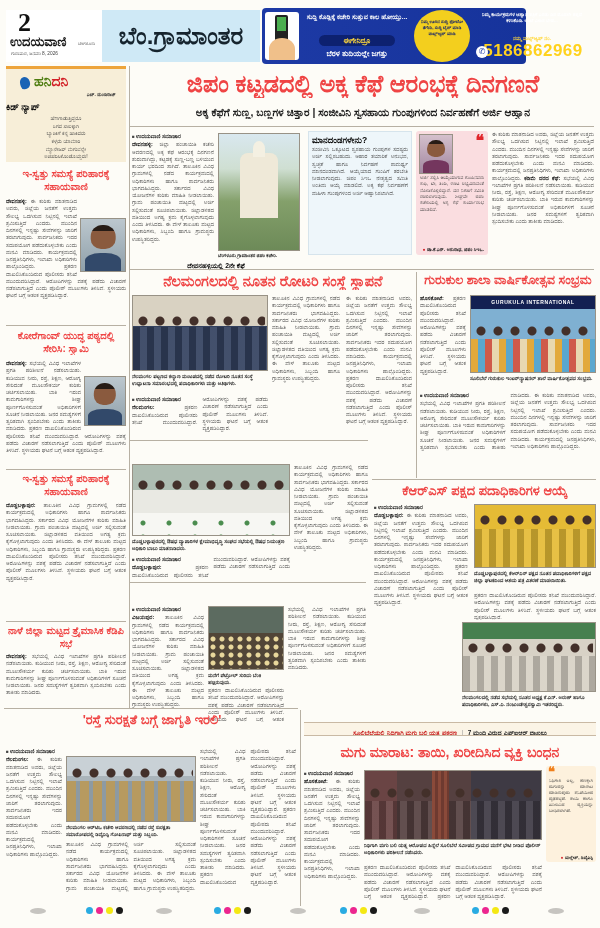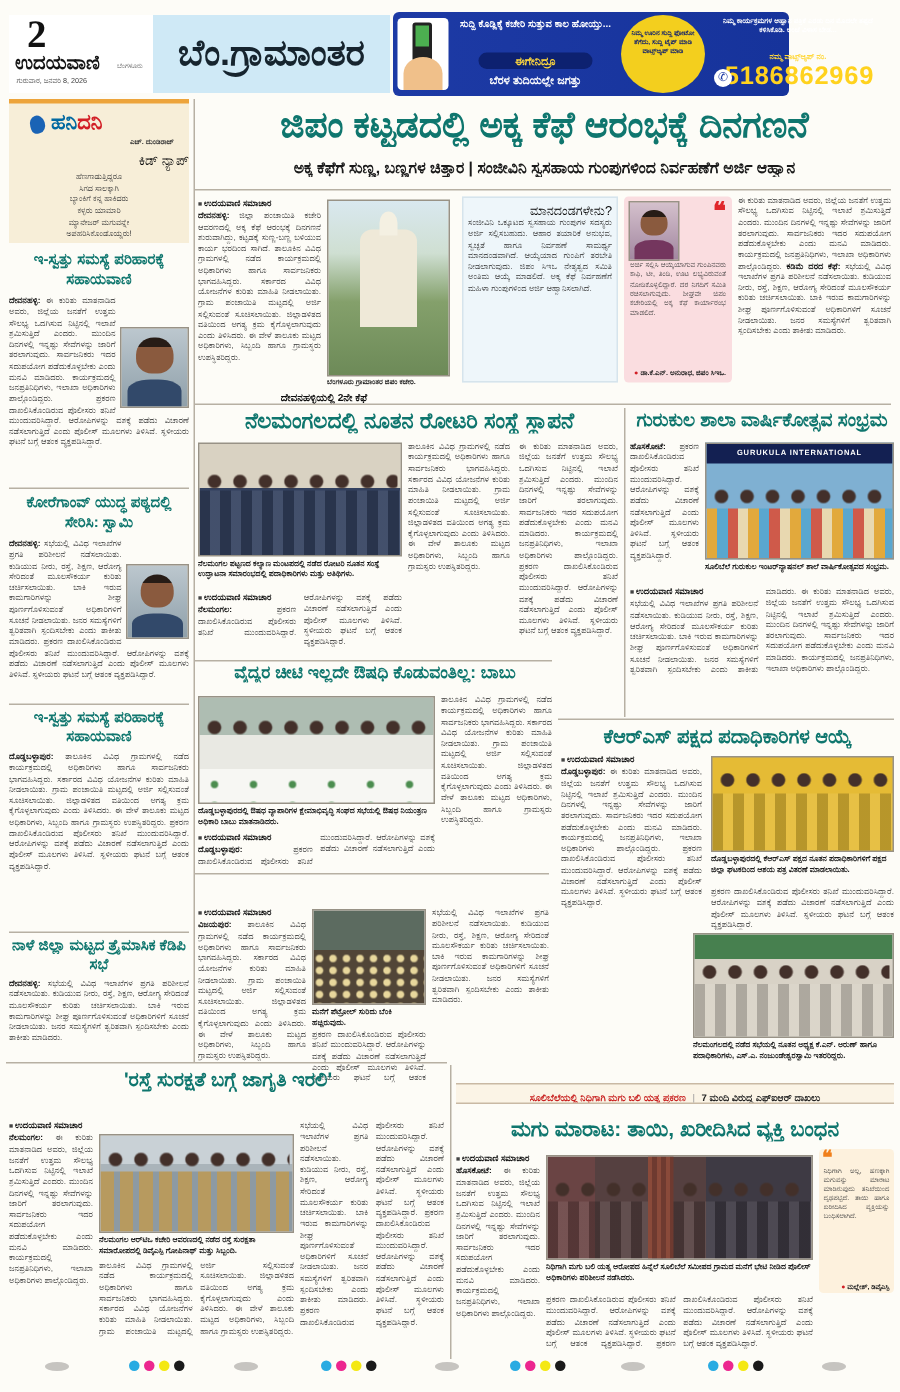--- a/index.html
+++ b/index.html
@@ -5,40 +5,40 @@
   html,body{margin:0;padding:0;background:#e8e6e0}
   .page{position:relative;width:600px;height:928px;background:#fdfcf7;margin:0 auto;
         font-family:"Liberation Sans",sans-serif;overflow:hidden;color:#222}
   .abs{position:absolute;box-sizing:border-box}
   .tiny{font-size:5.5px;line-height:1.32;color:#3d3d3d;text-align:justify;overflow:hidden}
   .cols2{column-count:2;column-gap:5px}
   .cap{font-size:5.2px;font-weight:bold;color:#1c1c1c;line-height:1.3;overflow:hidden}
   .credit{font-size:5.6px;font-weight:bold;color:#111;margin-bottom:1px}
   .credit::before{content:"■ ";font-size:4.6px;color:#444}
   .dl{font-weight:bold;color:#111}
-  .hl{font-weight:bold;color:#0f766e;text-align:center;overflow:hidden}
+  .hl{font-weight:bold;color:#ef4444;text-align:center;overflow:hidden}
   .hl1{white-space:nowrap}
   .rule{position:absolute;background:#b7b0a3}
   .photo{position:absolute;overflow:hidden;border:1px solid #989286;box-sizing:border-box}
   .heads{position:absolute;height:12px;left:2px;right:2px;
          background-image:radial-gradient(circle 4px at 8px 6px,#43302a 4px,rgba(0,0,0,0) 5px);
          background-size:17px 12px;background-repeat:repeat-x}
   .stripes{position:absolute;left:0;right:0;bottom:0;
          background:repeating-linear-gradient(90deg,rgba(0,0,0,.20) 0 7px,rgba(255,255,255,.08) 7px 14px)}
   .portrait{position:absolute;overflow:hidden;border:1px solid #989286;background:linear-gradient(#bcc7ce,#8fa0aa)}
   .portrait::before{content:"";position:absolute;left:50%;top:12%;width:56%;height:46%;transform:translateX(-50%);
          background:linear-gradient(#271c16 0 26%,#8a5a3e 26%);border-radius:48% 48% 42% 42%}
   .portrait::after{content:"";position:absolute;left:8%;right:8%;bottom:0;height:34%;
          background:#32496a;border-radius:42% 42% 0 0}
   .portrait.w{background:linear-gradient(#d4c0cc,#a287a0)}
   .portrait.w::after{background:#74365e}
   .qmark{position:absolute;font-family:"Liberation Serif",serif;font-weight:bold}
   .regdot{position:absolute;width:7px;height:7px;border-radius:50%}
   .regbar{position:absolute;width:16px;height:6px;border-radius:50%;background:#c6c4c0}
-  .boxhead{font-weight:normal;color:#0b0b0b;text-align:right}
+  .boxhead{font-weight:bold;color:#0b0b0b;text-align:left}
 </style>
 </head>
 <body>
 
 <div class="page">
 
   <div class="abs" style="left:6px;top:10px;width:96px;height:52px;background:#fff">
     <div class="abs" style="left:12px;top:-2px;font-size:26px;font-weight:bold;font-family:'Liberation Serif',serif;color:#111">2</div>
     <div class="abs" style="left:4px;top:24px;font-size:13px;font-weight:bold;color:#151515;white-space:nowrap">ಉದಯವಾಣಿ</div>
     <div class="abs" style="left:72px;top:31px;font-size:4.6px;color:#555;white-space:nowrap">ಬೆಂಗಳೂರು</div>
@@ -62,21 +62,21 @@
                 font-size:4.5px;font-weight:bold;text-align:center;padding:9px 4px;box-sizing:border-box;line-height:1.35;overflow:hidden">ನಿಮ್ಮ ಊರಿನ ಸುದ್ದಿ ಫೋಟೋ ತೆಗೆದು, ಸುದ್ದಿ ಟೈಪ್ ಮಾಡಿ ವಾಟ್ಸ್‌ಆ್ಯಪ್ ಮಾಡಿ</div>
     <div class="abs" style="left:212px;top:4px;width:116px;font-size:4.8px;font-weight:bold;color:#fff;text-align:center;line-height:1.3">ನಿಮ್ಮ ಕಾರ್ಯಕ್ರಮಗಳ ಆಹ್ವಾನ ಪತ್ರಿಕೆ ಎರಡು ದಿನ ಮೊದಲೇ ತಪ್ಪದೆ ಕಳಿಸಿಕೊಡಿ. ಅಂಚೆ ವಿಳಾಸ ಬೇಡ...</div>
     <div class="abs" style="left:212px;top:27px;width:116px;font-size:5.2px;font-weight:bold;color:#ffd83d;text-align:center;white-space:nowrap">ನಮ್ಮ ವಾಟ್ಸ್‌ಆ್ಯಪ್ ನಂ.</div>
     <div class="abs" style="left:212px;top:33px;width:118px;font-size:17px;font-weight:bold;color:#ffd21e;text-align:center;white-space:nowrap;letter-spacing:.5px">5186862969</div>
     <div class="abs" style="left:214px;top:38px;width:12px;height:12px;border-radius:50%;background:#fff;color:#1d3aa5;font-size:8px;text-align:center;line-height:12px">✆</div>
   </div>
 
   <div class="abs" style="left:6px;top:66px;width:120px;height:96px;background:#f7eed8;border-top:3px solid #eda43b">
     <div class="abs" style="left:14px;top:8px;width:10px;height:12px;background:#1a63b5;border-radius:50% 50% 50% 4px;transform:rotate(-18deg)"></div>
     <div class="abs" style="left:28px;top:4px;font-size:14px;font-weight:bold;white-space:nowrap">
-      <span style="color:#0369a1">ಹನಿ</span><span style="color:#d21f26">ದನಿ</span>
+      <span style="color:#4d7c0f">ಹನಿ</span><span style="color:#d21f26">ದನಿ</span>
     </div>
     <div class="abs" style="right:10px;top:23px;font-size:4.8px;font-weight:bold;color:#333">ಎಚ್. ದುಂಡಿರಾಜ್</div>
     <div class="abs boxhead" style="left:0;top:33px;width:120px;font-size:9px">ಕಿಡ್ ನ್ಯಾಪ್</div>
     <div class="abs" style="left:4px;top:46px;width:112px;text-align:center;font-size:5.3px;line-height:1.45;color:#3a3a3a">
       <div>ಹೆಣಗಾಡುತ್ತಿದ್ದರೂ</div>
       <div>ಸಿಗದ ಸಾಲಕ್ಕಾಗಿ</div>
       <div>ಬ್ಯಾಂಕಿಗೆ ಕನ್ನ ಹಾಕಿದರು</div>
       <div>ಕಳ್ಳರು ಯಾಮಾರಿ</div>
       <div>ಮ್ಯಾನೇಜರ್ ಮಗುವನ್ನೇ</div>
       <div>ಅಪಹರಿಸಿಕೊಂಡೊಯ್ದರು!</div>
@@ -188,21 +188,20 @@
     <div class="stripes" style="height:44%;background:repeating-linear-gradient(90deg,#e2a93c 0 7px,#5aa7cf 7px 14px,#cf5a4a 14px 21px,#e8d8b0 21px 28px)"></div>
   </div>
   <div class="abs cap" style="left:470px;top:375px;width:126px;height:13px">ಸೂಲಿಬೆಲೆ ಗುರುಕುಲ ಇಂಟರ್‌ನ್ಯಾಷನಲ್ ಶಾಲೆ ವಾರ್ಷಿಕೋತ್ಸವದ ಸಂಭ್ರಮ.</div>
   <div class="abs tiny cols2" style="left:420px;top:392px;width:176px;height:82px">
     <div class="credit">ಉದಯವಾಣಿ ಸಮಾಚಾರ</div>
     <span>ಸಭೆಯಲ್ಲಿ ವಿವಿಧ ಇಲಾಖೆಗಳ ಪ್ರಗತಿ ಪರಿಶೀಲನೆ ನಡೆಸಲಾಯಿತು. ಕುಡಿಯುವ ನೀರು, ರಸ್ತೆ, ಶಿಕ್ಷಣ, ಆರೋಗ್ಯ ಸೇರಿದಂತೆ ಮೂಲಸೌಕರ್ಯ ಕುರಿತು ಚರ್ಚಿಸಲಾಯಿತು. ಬಾಕಿ ಇರುವ ಕಾಮಗಾರಿಗಳನ್ನು ಶೀಘ್ರ ಪೂರ್ಣಗೊಳಿಸುವಂತೆ ಅಧಿಕಾರಿಗಳಿಗೆ ಸೂಚನೆ ನೀಡಲಾಯಿತು. ಜನರ ಸಮಸ್ಯೆಗಳಿಗೆ ತ್ವರಿತವಾಗಿ ಸ್ಪಂದಿಸಬೇಕು ಎಂದು ತಾಕೀತು ಮಾಡಿದರು.</span>
     <span>ಈ ಕುರಿತು ಮಾತನಾಡಿದ ಅವರು, ಜಿಲ್ಲೆಯ ಜನತೆಗೆ ಉತ್ತಮ ಸೌಲಭ್ಯ ಒದಗಿಸುವ ನಿಟ್ಟಿನಲ್ಲಿ ಇಲಾಖೆ ಶ್ರಮಿಸುತ್ತಿದೆ ಎಂದರು. ಮುಂದಿನ ದಿನಗಳಲ್ಲಿ ಇನ್ನಷ್ಟು ಸೇವೆಗಳನ್ನು ಜಾರಿಗೆ ತರಲಾಗುವುದು. ಸಾರ್ವಜನಿಕರು ಇದರ ಸದುಪಯೋಗ ಪಡೆದುಕೊಳ್ಳಬೇಕು ಎಂದು ಮನವಿ ಮಾಡಿದರು. ಕಾರ್ಯಕ್ರಮದಲ್ಲಿ ಜನಪ್ರತಿನಿಧಿಗಳು, ಇಲಾಖಾ ಅಧಿಕಾರಿಗಳು ಪಾಲ್ಗೊಂಡಿದ್ದರು.</span>
   </div>
 
   <div class="rule" style="left:130px;top:440px;width:238px;height:1px"></div>
-  <div class="abs hl hl1" style="left:132px;top:443px;width:236px;font-size:11.5px">ವೈದ್ಯರ ಚೀಟಿ ಇಲ್ಲದೇ ಔಷಧಿ ಕೊಡುವಂತಿಲ್ಲ: ಬಾಬು</div>
   <div class="photo" style="left:132px;top:464px;width:158px;height:72px;background:linear-gradient(#aebdb2 0 36%,#e9e9e3 36% 68%,#f7f7f3 68%)">
     <div class="heads" style="top:20%"></div>
     <div class="abs" style="left:0;right:0;bottom:0;height:26%;background-image:radial-gradient(circle 2px at 10px 6px,#4c8d4f 2px,transparent 3px);background-size:26px 14px"></div>
   </div>
   <div class="abs cap" style="left:132px;top:538px;width:158px;height:15px">ದೊಡ್ಡಬಳ್ಳಾಪುರದಲ್ಲಿ ಔಷಧ ವ್ಯಾಪಾರಿಗಳ ಕ್ಷೇಮಾಭಿವೃದ್ಧಿ ಸಂಘದ ಸಭೆಯಲ್ಲಿ ಔಷಧ ನಿಯಂತ್ರಣ ಅಧಿಕಾರಿ ಬಾಬು ಮಾತನಾಡಿದರು.</div>
   <div class="abs tiny cols2" style="left:132px;top:556px;width:158px;height:24px">
     <div class="credit">ಉದಯವಾಣಿ ಸಮಾಚಾರ</div>
     <span class="dl">ದೊಡ್ಡಬಳ್ಳಾಪುರ:</span>
     <span>ಪ್ರಕರಣ ದಾಖಲಿಸಿಕೊಂಡಿರುವ ಪೊಲೀಸರು ತನಿಖೆ ಮುಂದುವರಿಸಿದ್ದಾರೆ. ಆರೋಪಿಗಳನ್ನು ವಶಕ್ಕೆ ಪಡೆದು ವಿಚಾರಣೆ ನಡೆಸಲಾಗುತ್ತಿದೆ ಎಂದು ಪೊಲೀಸ್ ಮೂಲಗಳು ತಿಳಿಸಿವೆ. ಸ್ಥಳೀಯರು ಘಟನೆ ಬಗ್ಗೆ ಆತಂಕ ವ್ಯಕ್ತಪಡಿಸಿದ್ದಾರೆ.</span>
   </div>

